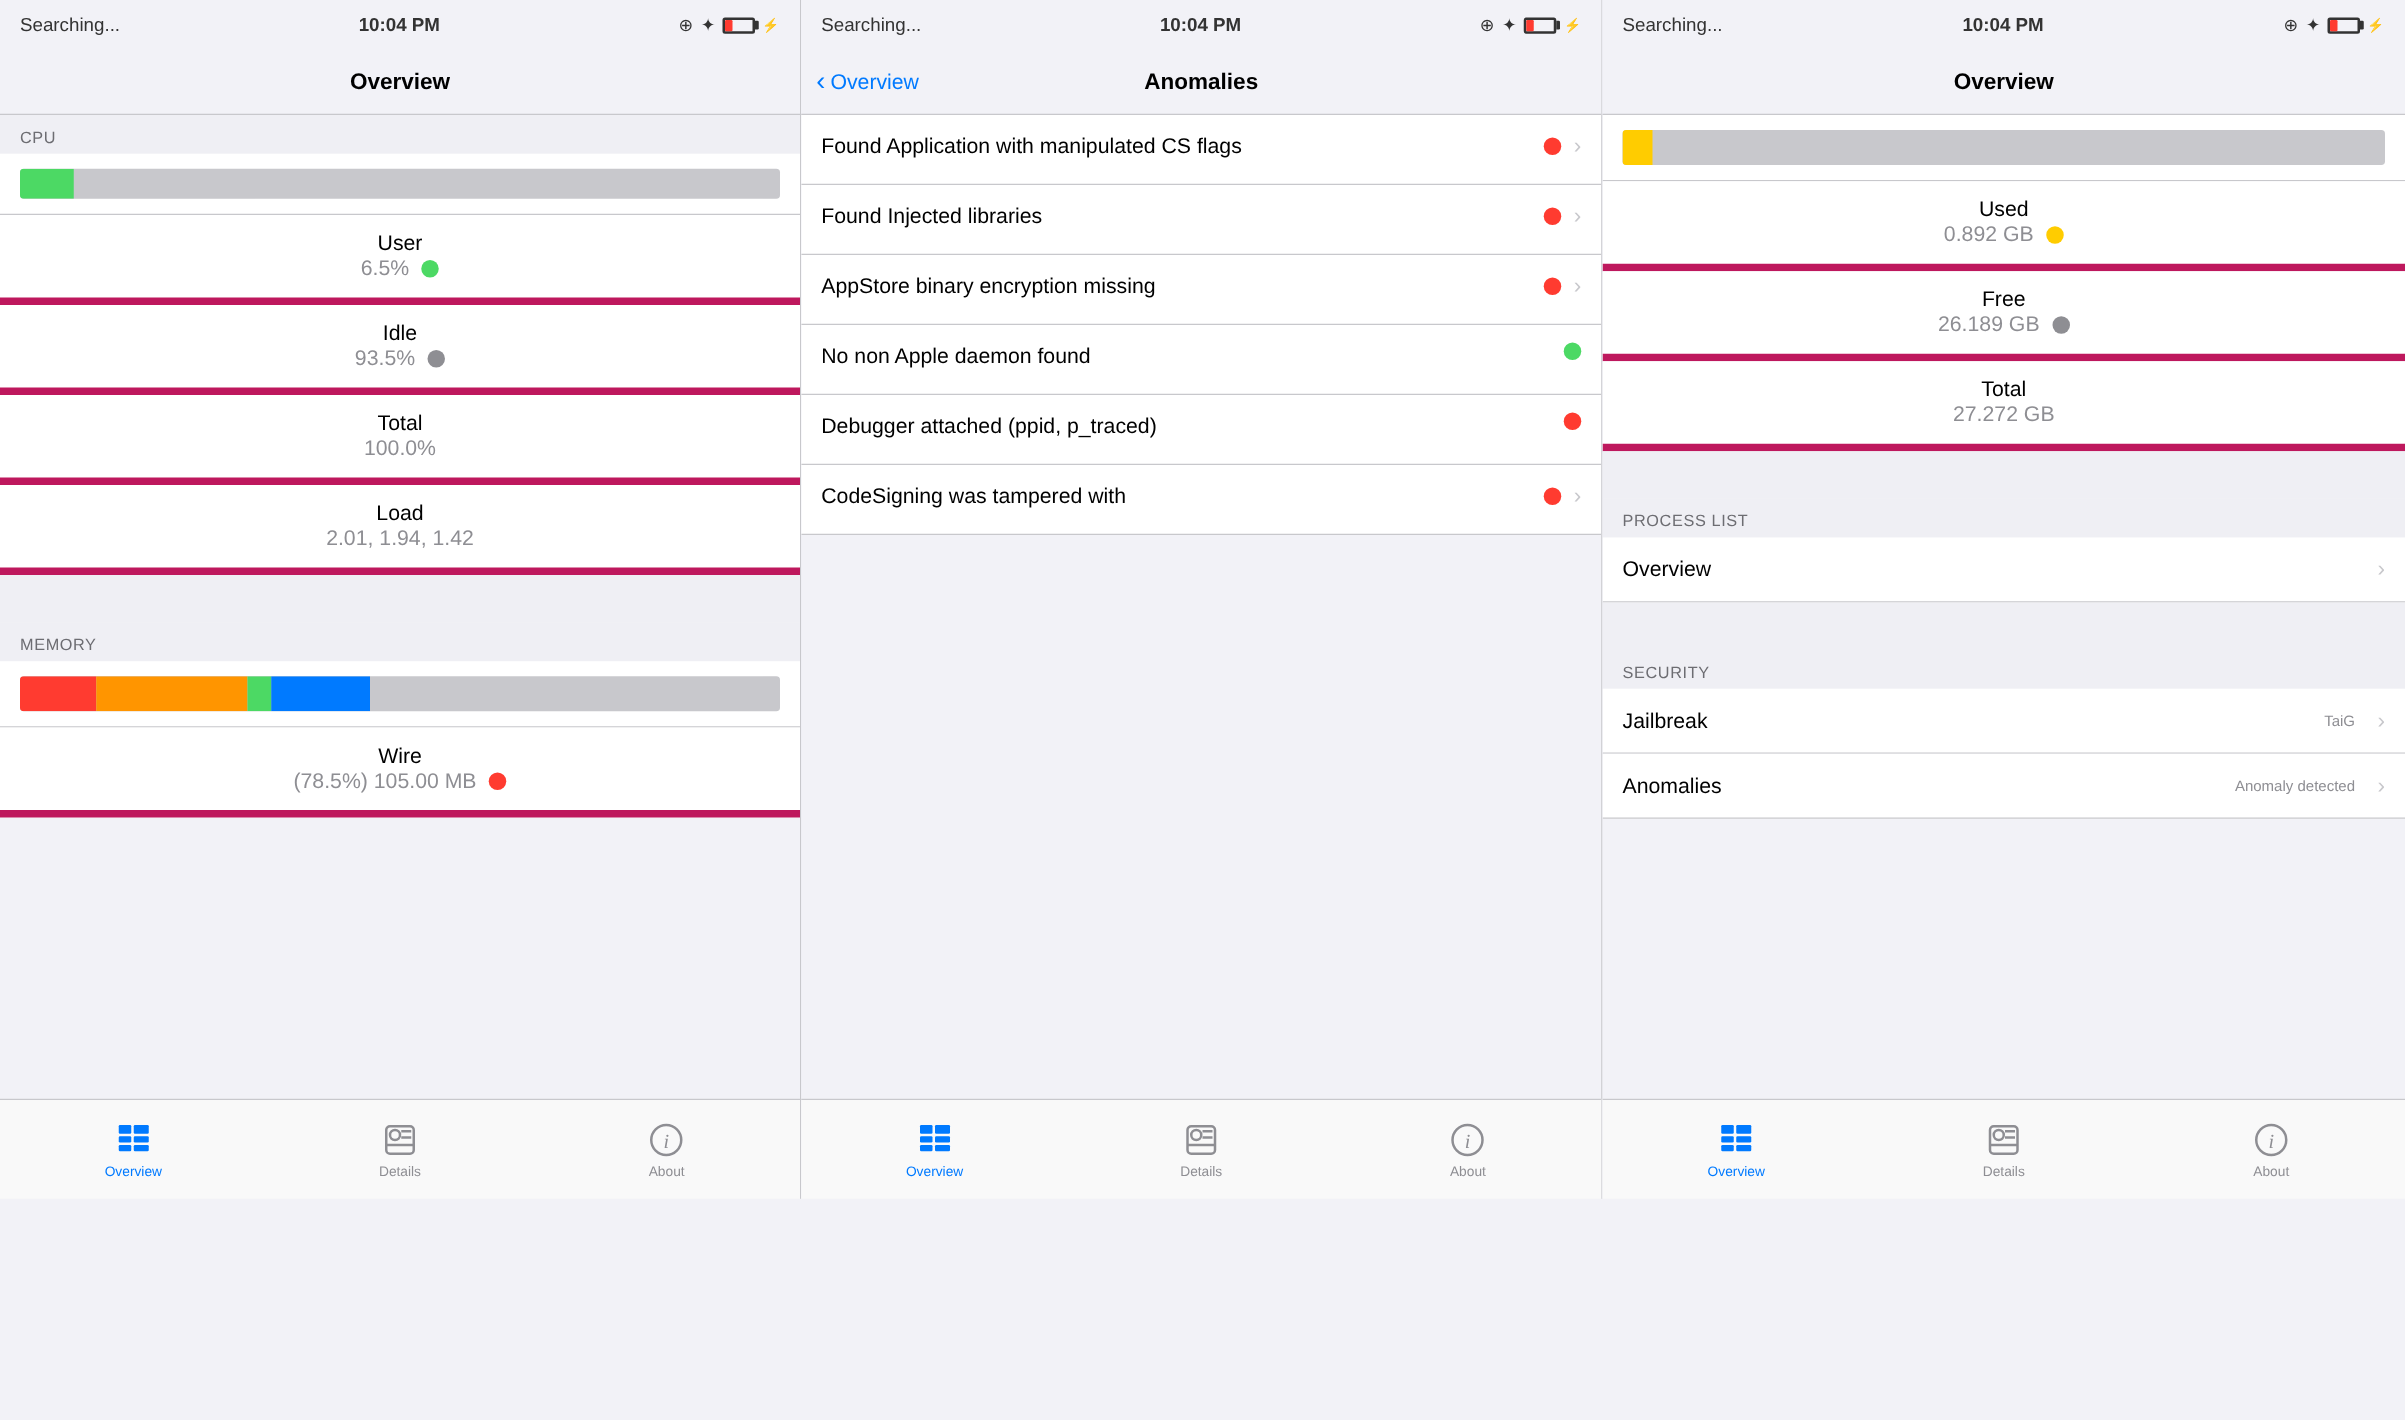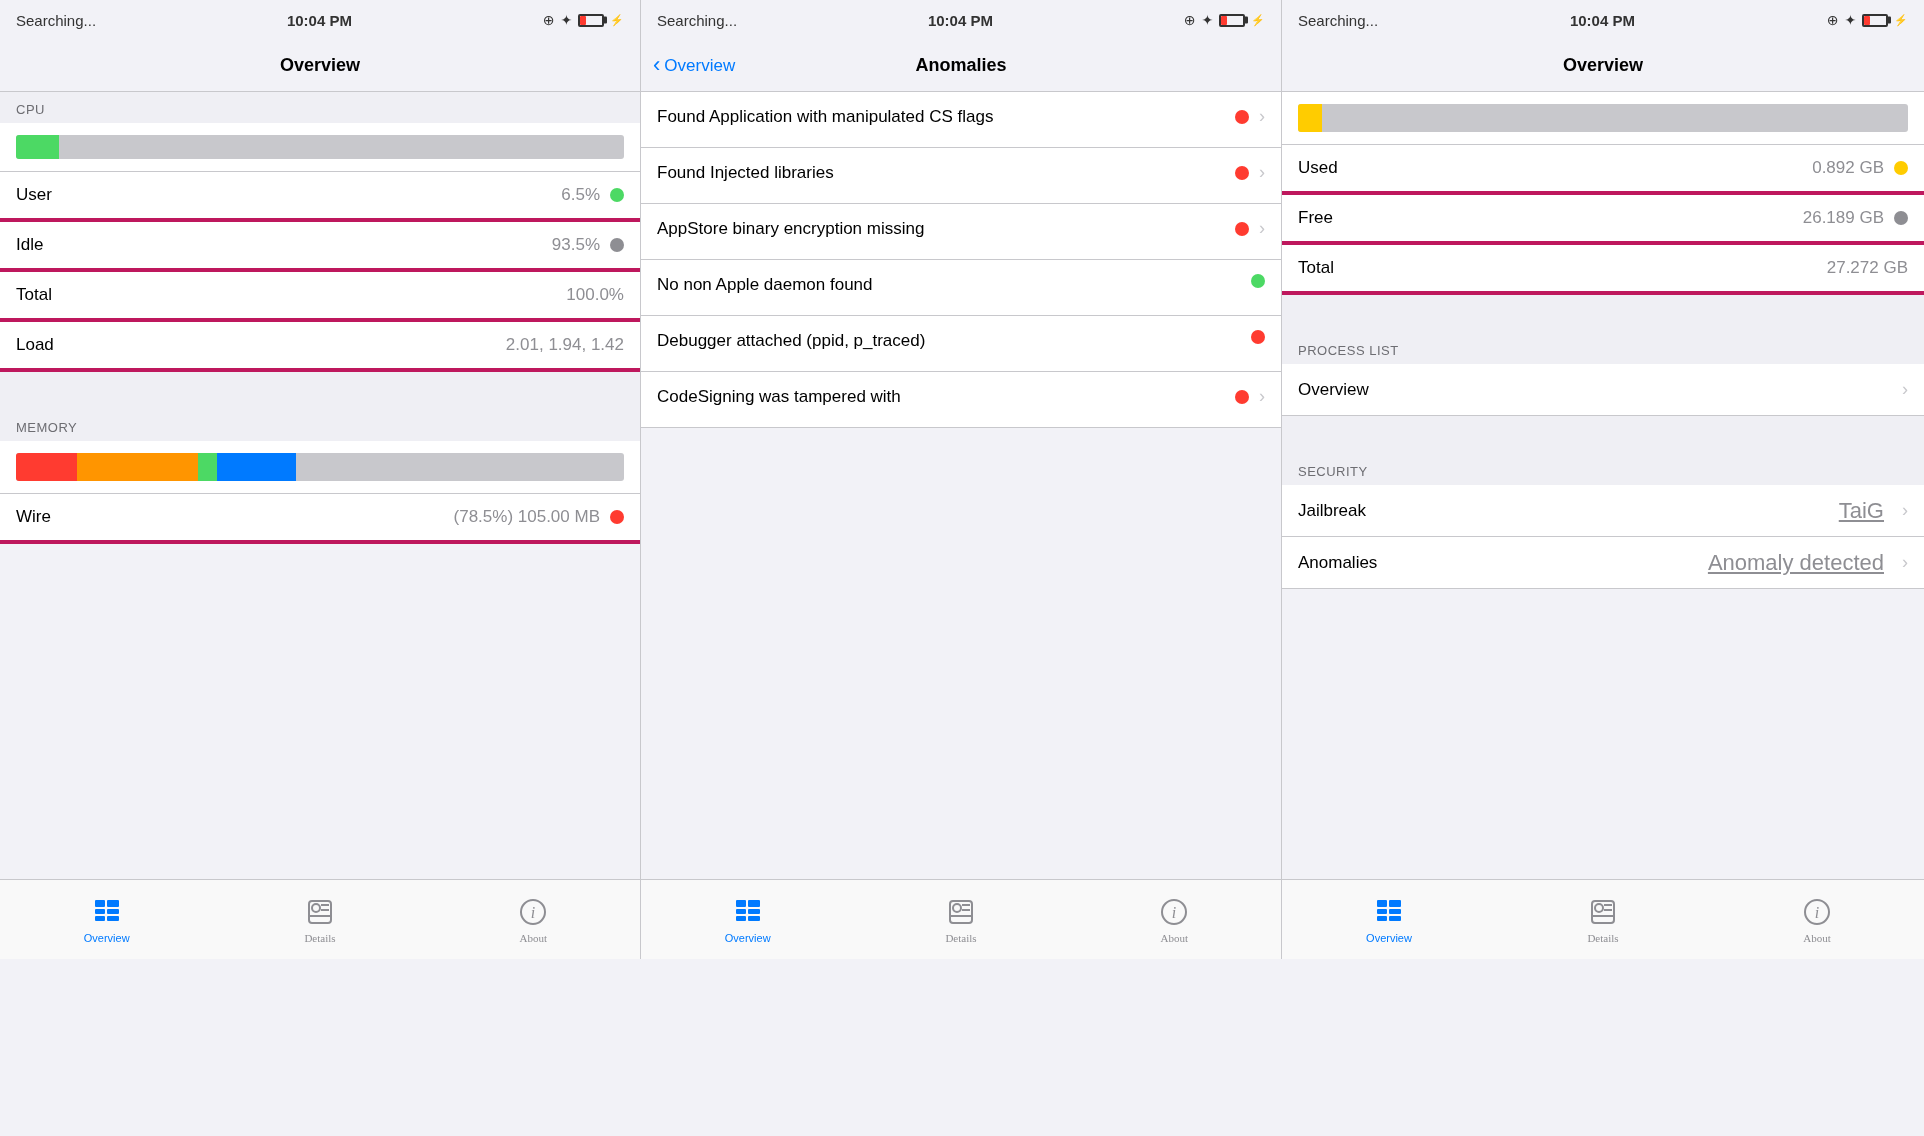--- a/index.html
+++ b/index.html
@@ -128,24 +128,23 @@
       align-items: center;
       justify-content: space-between;
       min-height: 52px;
     }
     .list-row-label {
       font-size: 17px;
       color: #000;
       flex: 1;
     }
     .list-row-value {
-      font-size: 22px;
+      font-size: 12px;
       color: #8e8e93;
       margin-right: 8px;
-      text-decoration: underline;
     }
     .list-row-chevron {
       color: #c8c8cc;
       font-size: 18px;
       font-weight: 300;
     }
 
     
     .cpu-section {
       background: #efeff4;
@@ -168,26 +167,27 @@
       overflow: hidden;
       display: flex;
     }
     .progress-fill-green {
       background: #4cd964;
       width: 7%;
     }
 
     .stat-row {
       background: #fff;
-      border-bottom: 4px solid #be185d;
+      border-bottom: 6px solid #be185d;
       padding: 13px 16px;
       display: flex;
       align-items: center;
-      justify-content: space-between;
+      justify-content: center;
       min-height: 50px;
+      flex-direction: column;
     }
     .stat-label {
       font-size: 17px;
       color: #000;
     }
     .stat-right {
       display: flex;
       align-items: center;
       gap: 10px;
     }
@@ -271,21 +271,20 @@
     .tab-icon {
       width: 32px;
       height: 32px;
       display: flex;
       align-items: center;
       justify-content: center;
     }
     .tab-label {
       font-size: 11px;
       color: #8e8e93;
-      font-family: Liberation Serif, serif;
     }
     .tab-label-active {
       font-size: 11px;
       color: #007aff;
     }
 
     
     .tab-overview-icon svg { width: 30px; height: 30px; }
     .tab-details-icon svg { width: 30px; height: 30px; }
     .tab-about-icon svg { width: 28px; height: 28px; }

